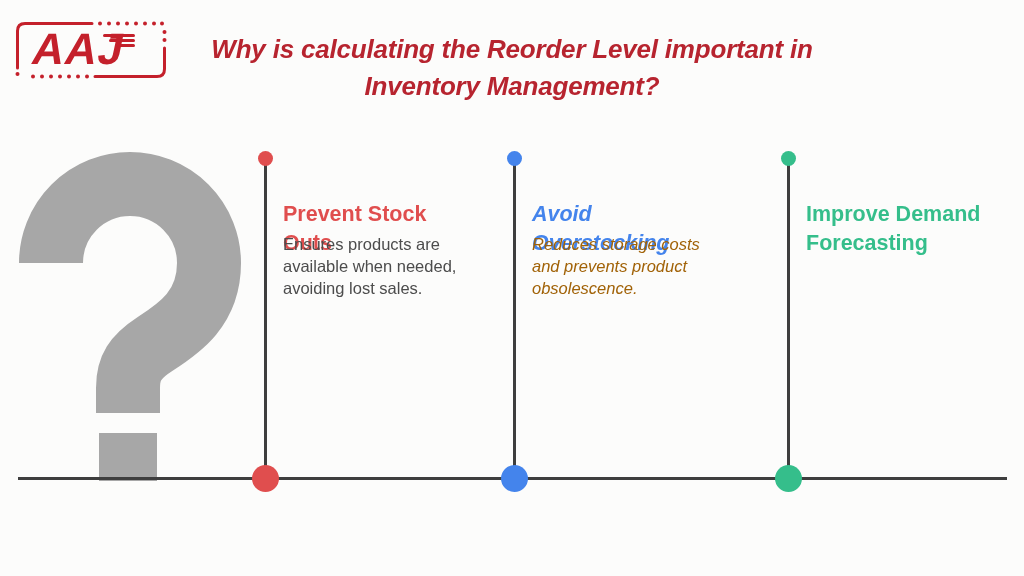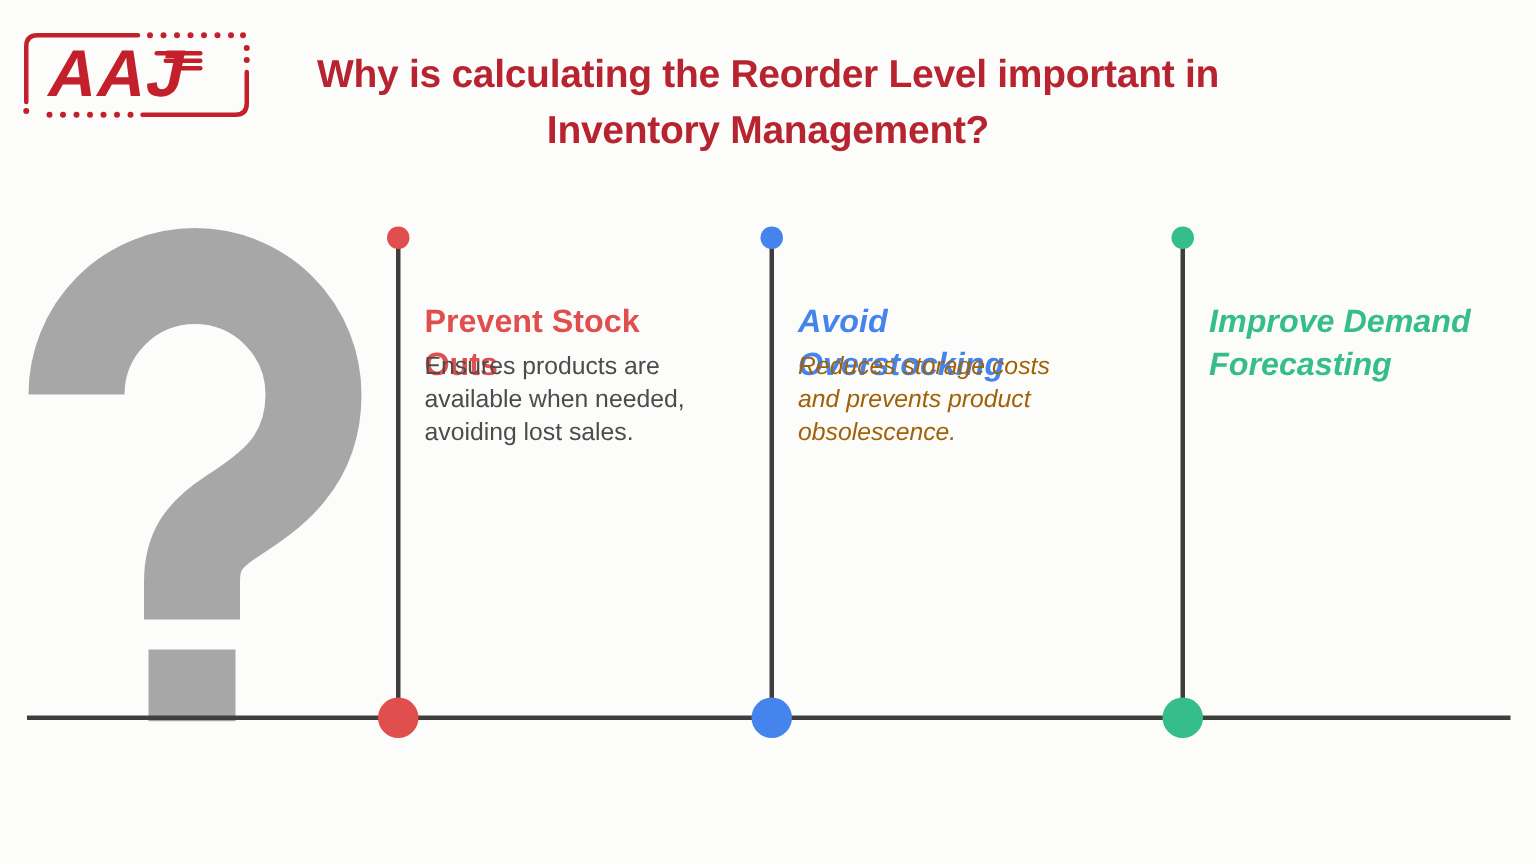--- a/index.html
+++ b/index.html
@@ -16,37 +16,38 @@
   .logo { position: absolute; left: 8px; top: 8px; width: 166px; height: 74px; }
   .logo svg { display: block; width: 100%; height: 100%; }
 
   
   .title {
     position: absolute; left: 0; right: 0; top: 14px;
     text-align: center;
     font-size: 26px; font-weight: bold;
     line-height: 1.42; letter-spacing: -0.2px;
     white-space: pre-line;
+    font-style: italic;
   }
 
   
   .qmark { position: absolute; left: 15px; top: 148px; width: 230px; height: 333px; }
   .qmark svg { display: block; width: 100%; height: 100%; }
 
   
   .hline {
     position: absolute; left: 18px; top: 477px;
     width: 989px; height: 3px;
   }
 
   
   .col { position: absolute; top: 148px; width: 235px; height: 360px; }
   .col-1 { left: 251px; }
   .col-2 { left: 500px; font-style: italic; }
-  .col-3 { left: 774px; font-style: italic; }
+  .col-3 { left: 774px; }
 
   .vline { position: absolute; left: 12.5px; top: 10px; width: 3px; height: 320px; }
   .dot-top {
     position: absolute; left: 6.5px; top: 2.5px;
     width: 15px; height: 15px; border-radius: 50%;
   }
   .dot-bottom {
     position: absolute; left: 0.5px; top: 316.5px;
     width: 27px; height: 27px; border-radius: 50%;
   }

